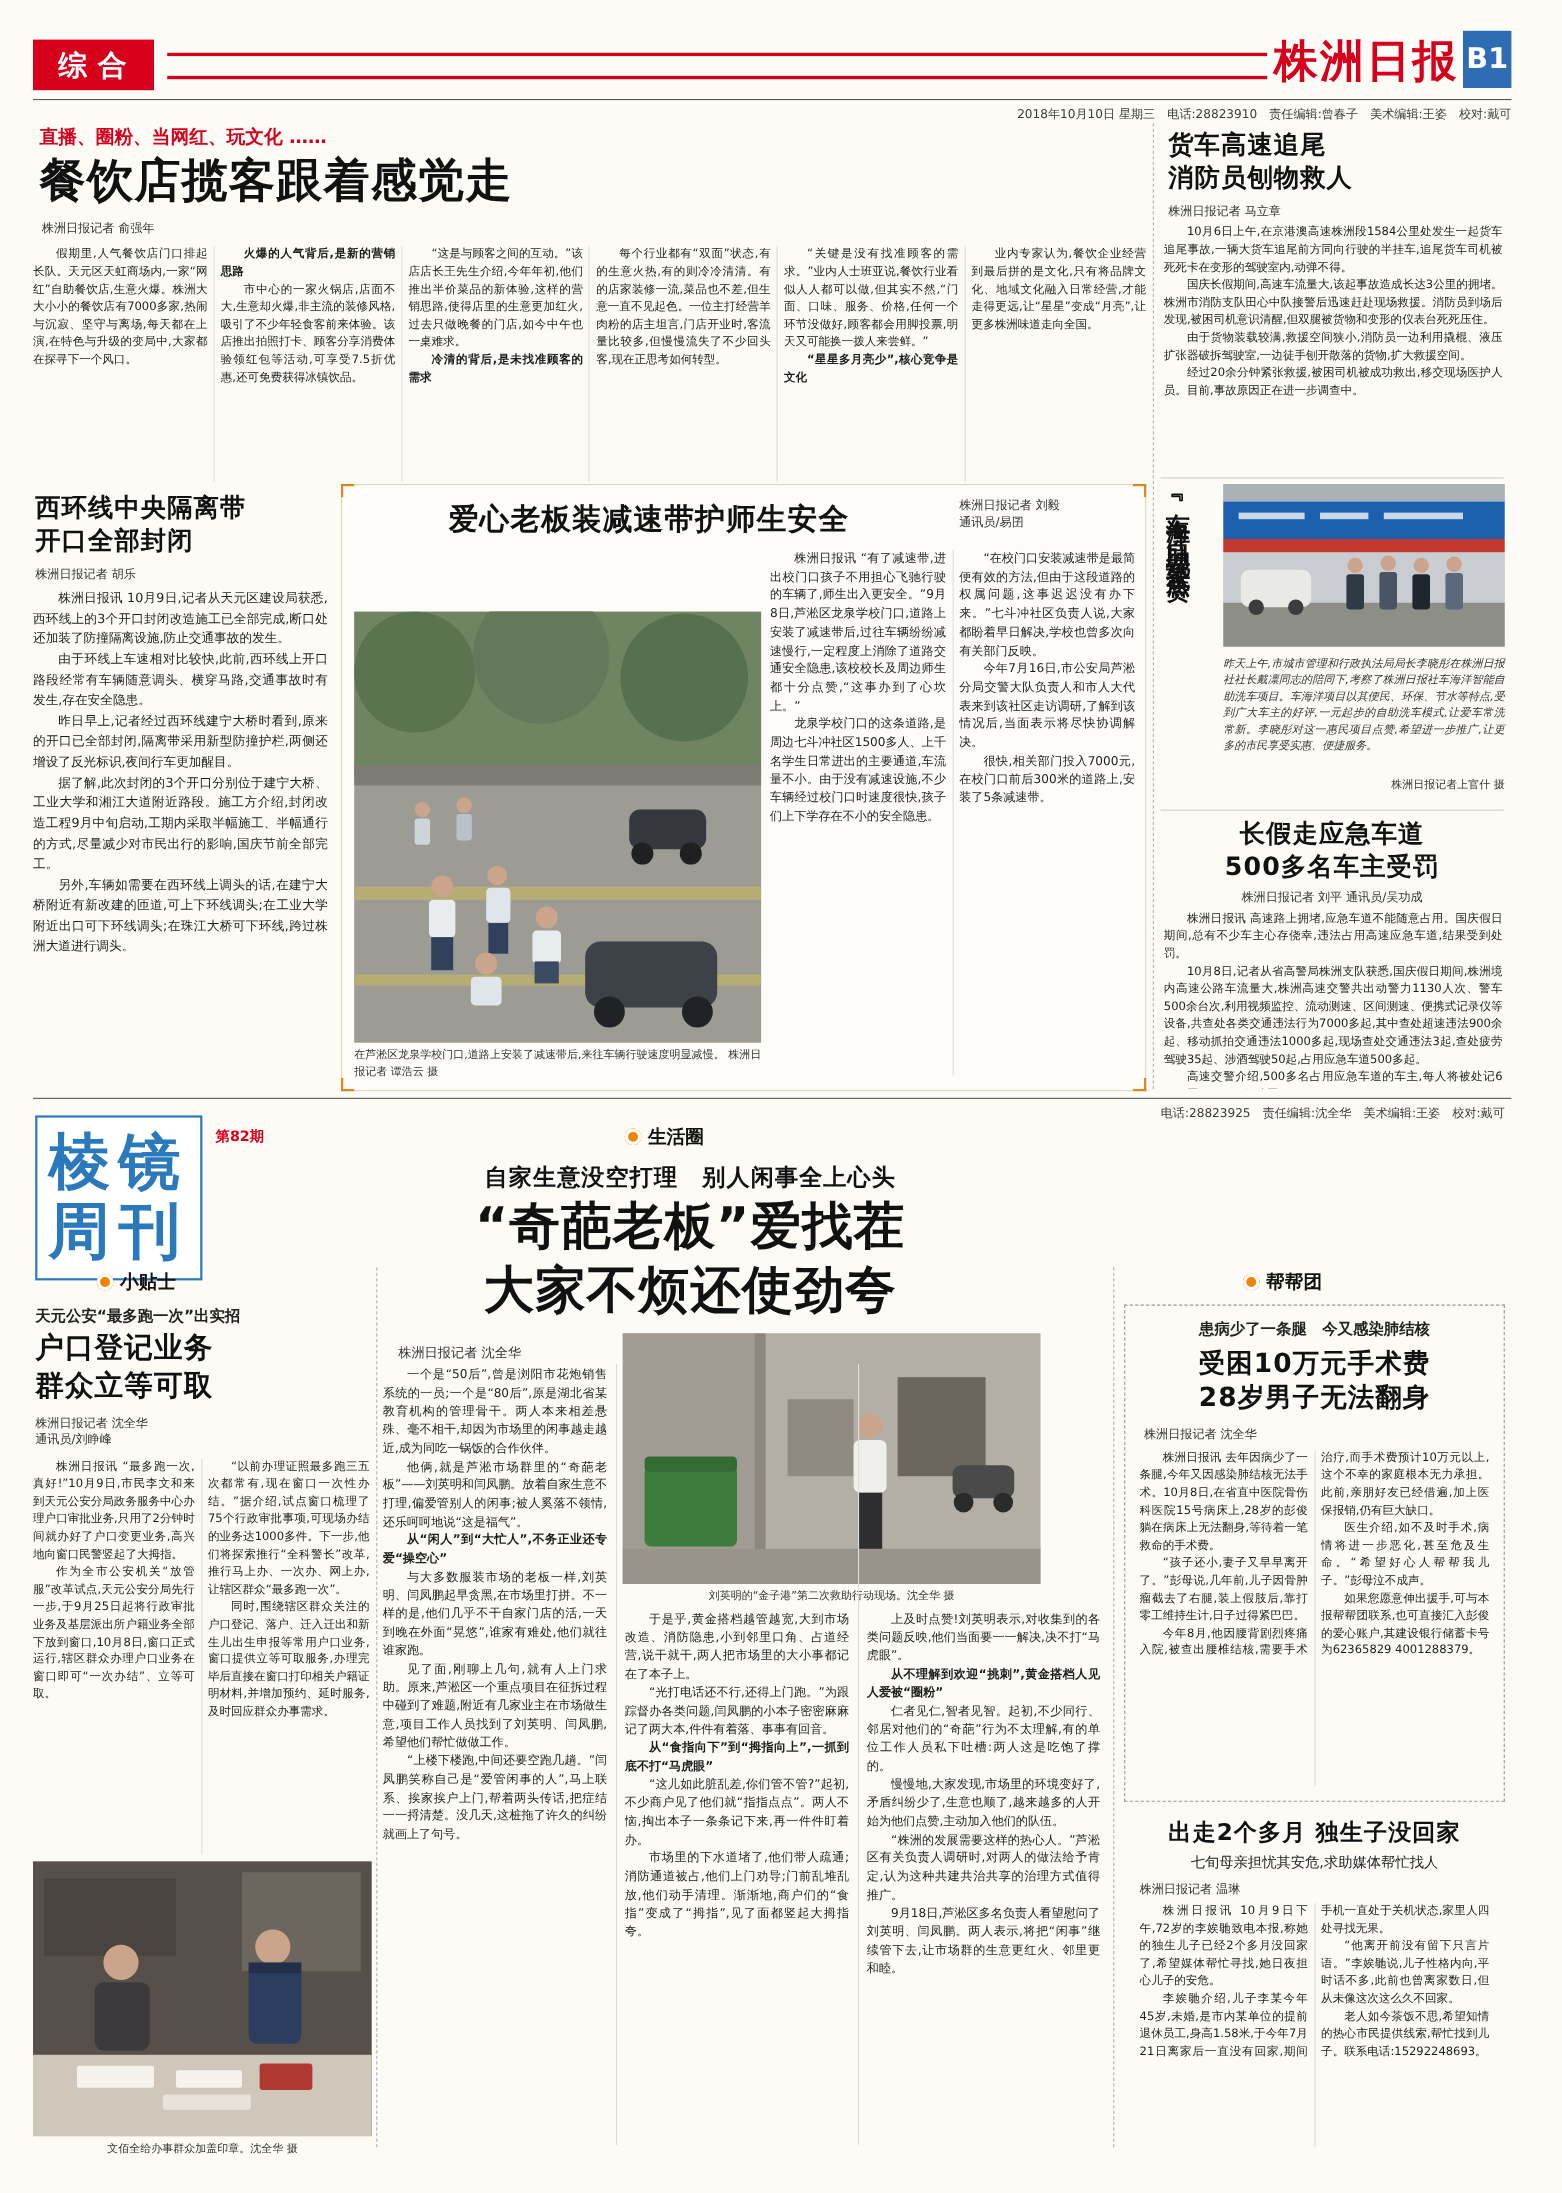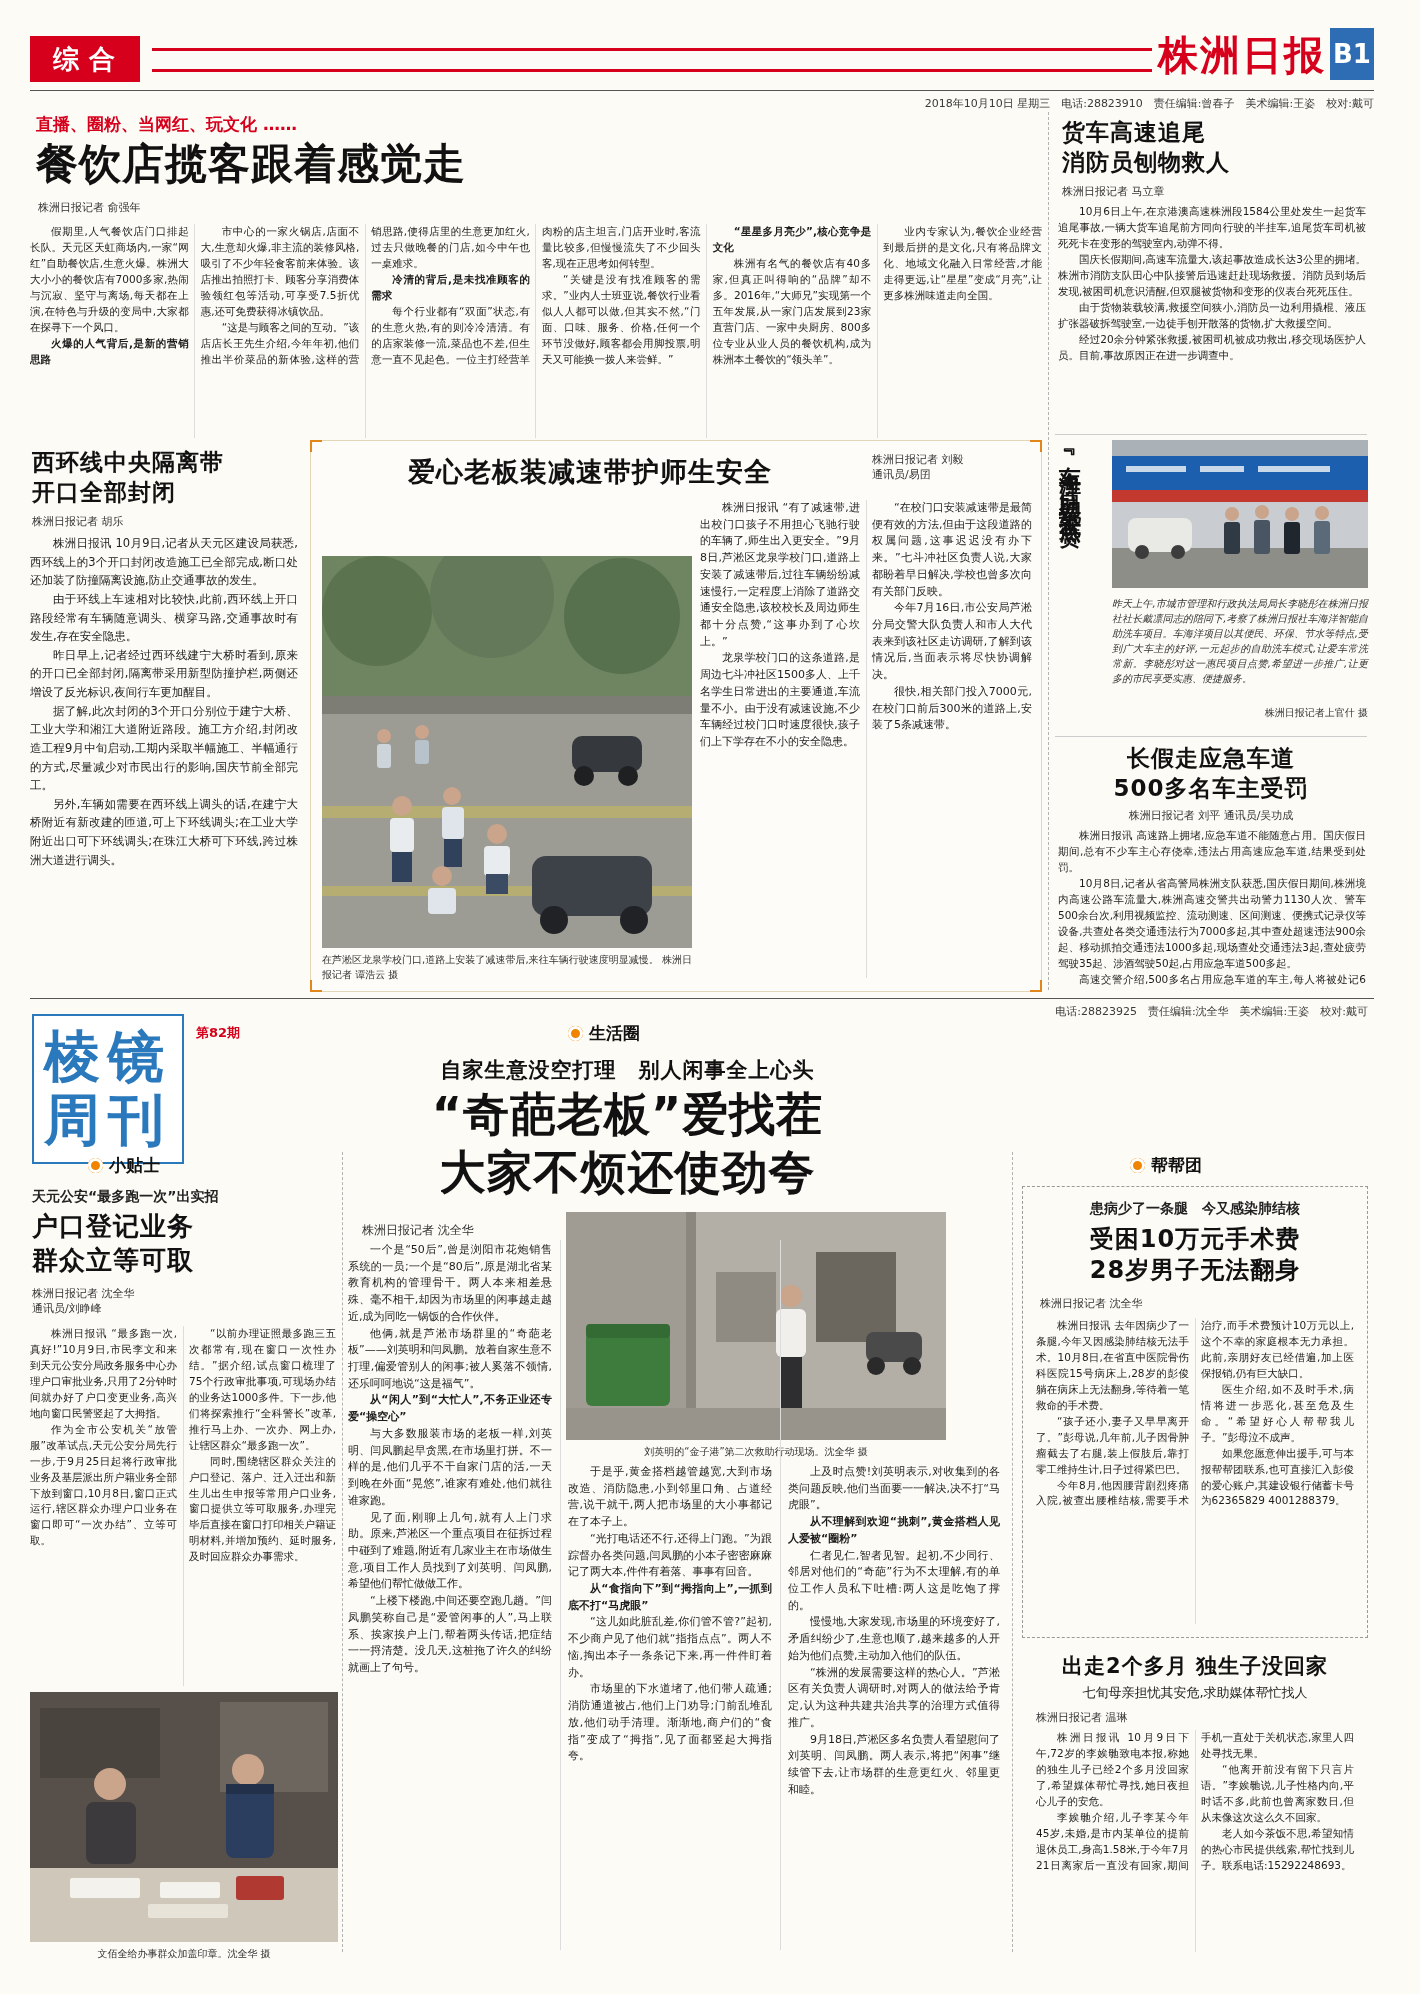--- a/index.html
+++ b/index.html
@@ -65,21 +65,20 @@
   <div class="abs byline" style="left:38px;top:200px">株洲日报记者 俞强年</div>
   <div class="abs bodytext cols6" style="left:30px;top:224px;width:1012px;height:214px;font-size:10.5px">
       <p>假期里,人气餐饮店门口排起长队。天元区天虹商场内,一家“网红”自助餐饮店,生意火爆。株洲大大小小的餐饮店有7000多家,热闹与沉寂、坚守与离场,每天都在上演,在特色与升级的变局中,大家都在探寻下一个风口。</p>
       <p class="subhead">火爆的人气背后,是新的营销思路</p>
       <p>市中心的一家火锅店,店面不大,生意却火爆,非主流的装修风格,吸引了不少年轻食客前来体验。该店推出拍照打卡、顾客分享消费体验领红包等活动,可享受7.5折优惠,还可免费获得冰镇饮品。</p>
       <p>“这是与顾客之间的互动。”该店店长王先生介绍,今年年初,他们推出半价菜品的新体验,这样的营销思路,使得店里的生意更加红火,过去只做晚餐的门店,如今中午也一桌难求。</p>
       <p class="subhead">冷清的背后,是未找准顾客的需求</p>
       <p>每个行业都有“双面”状态,有的生意火热,有的则冷冷清清。有的店家装修一流,菜品也不差,但生意一直不见起色。一位主打经营羊肉粉的店主坦言,门店开业时,客流量比较多,但慢慢流失了不少回头客,现在正思考如何转型。</p>
       <p>“关键是没有找准顾客的需求。”业内人士班亚说,餐饮行业看似人人都可以做,但其实不然,“门面、口味、服务、价格,任何一个环节没做好,顾客都会用脚投票,明天又可能换一拨人来尝鲜。”</p>
       <p class="subhead">“星星多月亮少”,核心竞争是文化</p>
-      <p>株洲有名气的餐饮店有40多家,但真正叫得响的“品牌”却不多。2016年,“大师兄”实现第一个五年发展,从一家门店发展到23家直营门店、一家中央厨房、800多位专业从业人员的餐饮机构,成为株洲本土餐饮的“领头羊”。</p>
       <p>业内专家认为,餐饮企业经营到最后拼的是文化,只有将品牌文化、地域文化融入日常经营,才能走得更远,让“星星”变成“月亮”,让更多株洲味道走向全国。</p>
     </div>
 
   <div class="abs vdash" style="left:1048px;top:112px;height:878px"></div>
 
   <div class="abs hl pre" style="left:1062px;top:118px;font-size:23px;line-height:1.3">货车高速追尾
 消防员刨物救人</div>
   <div class="abs byline" style="left:1062px;top:184px">株洲日报记者 马立章</div>
   <div class="abs bodytext" style="left:1058px;top:204px;width:308px;height:226px;font-size:10.5px">
       <p>10月6日上午,在京港澳高速株洲段1584公里处发生一起货车追尾事故,一辆大货车追尾前方同向行驶的半挂车,追尾货车司机被死死卡在变形的驾驶室内,动弹不得。</p>

